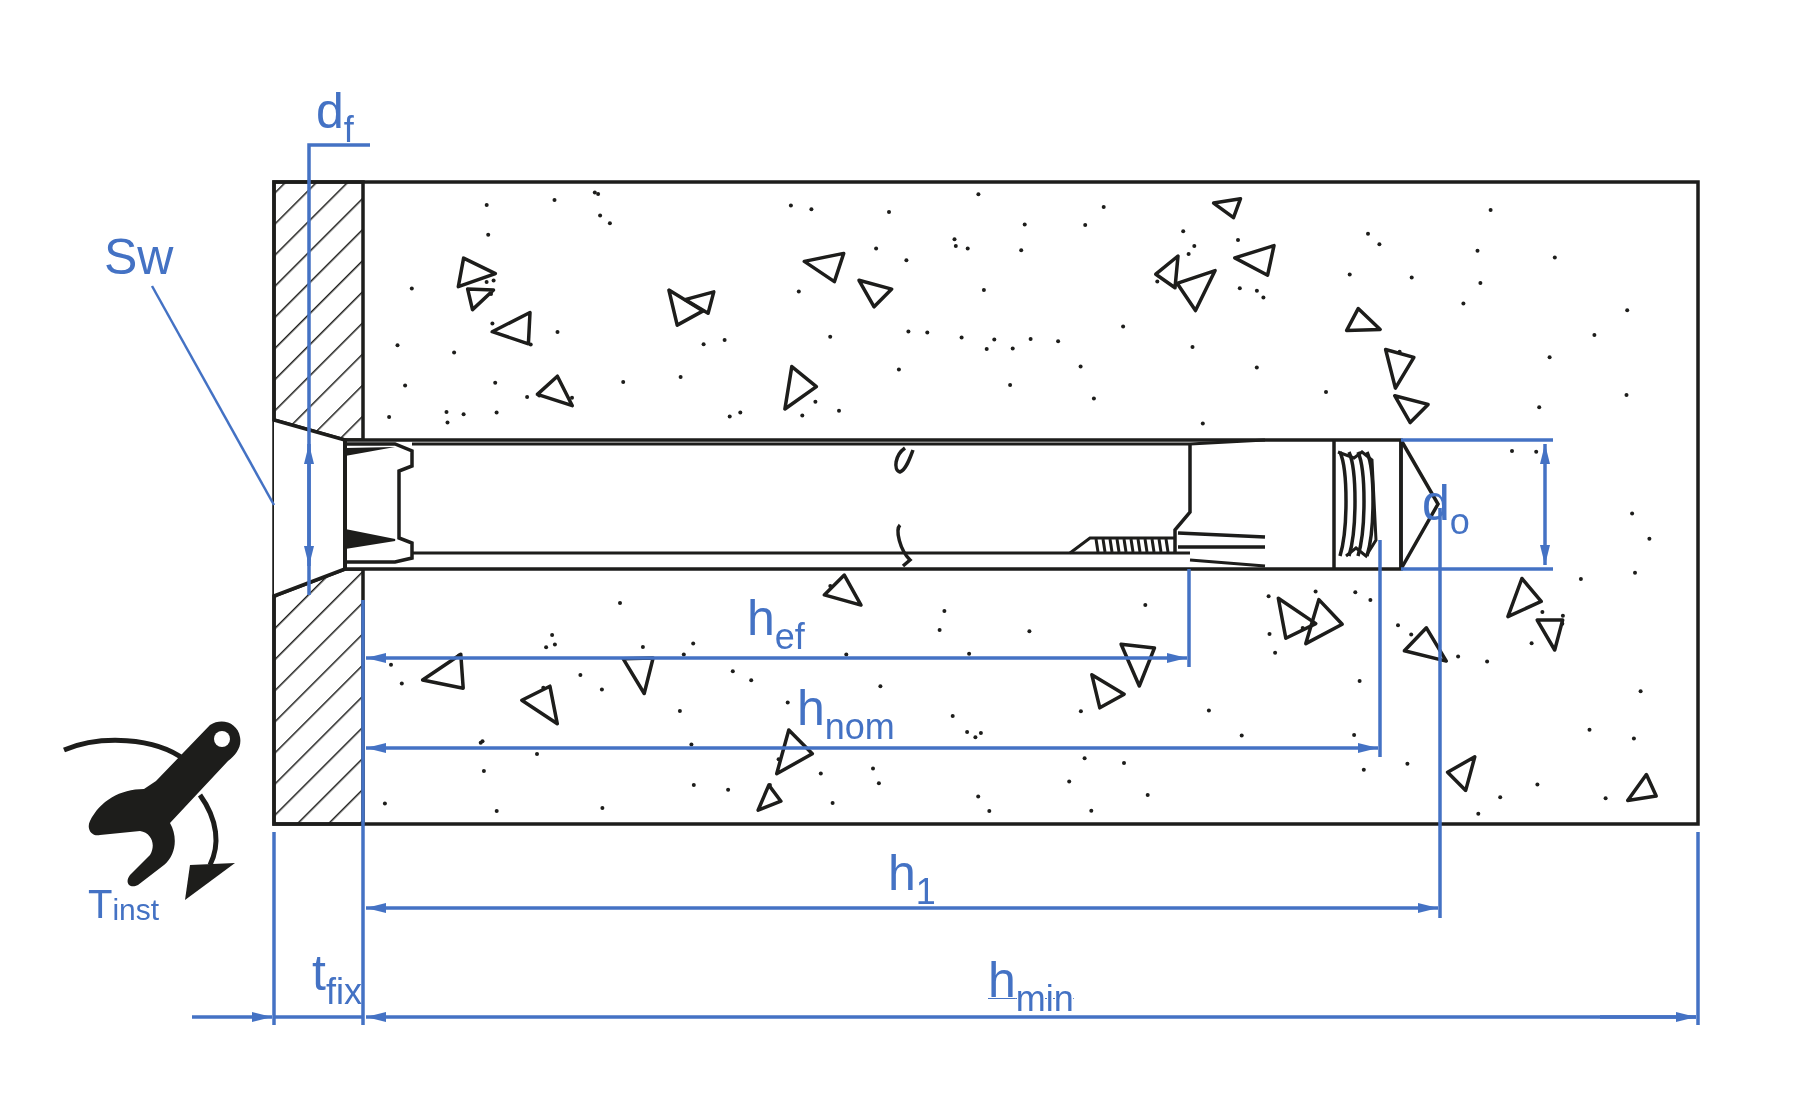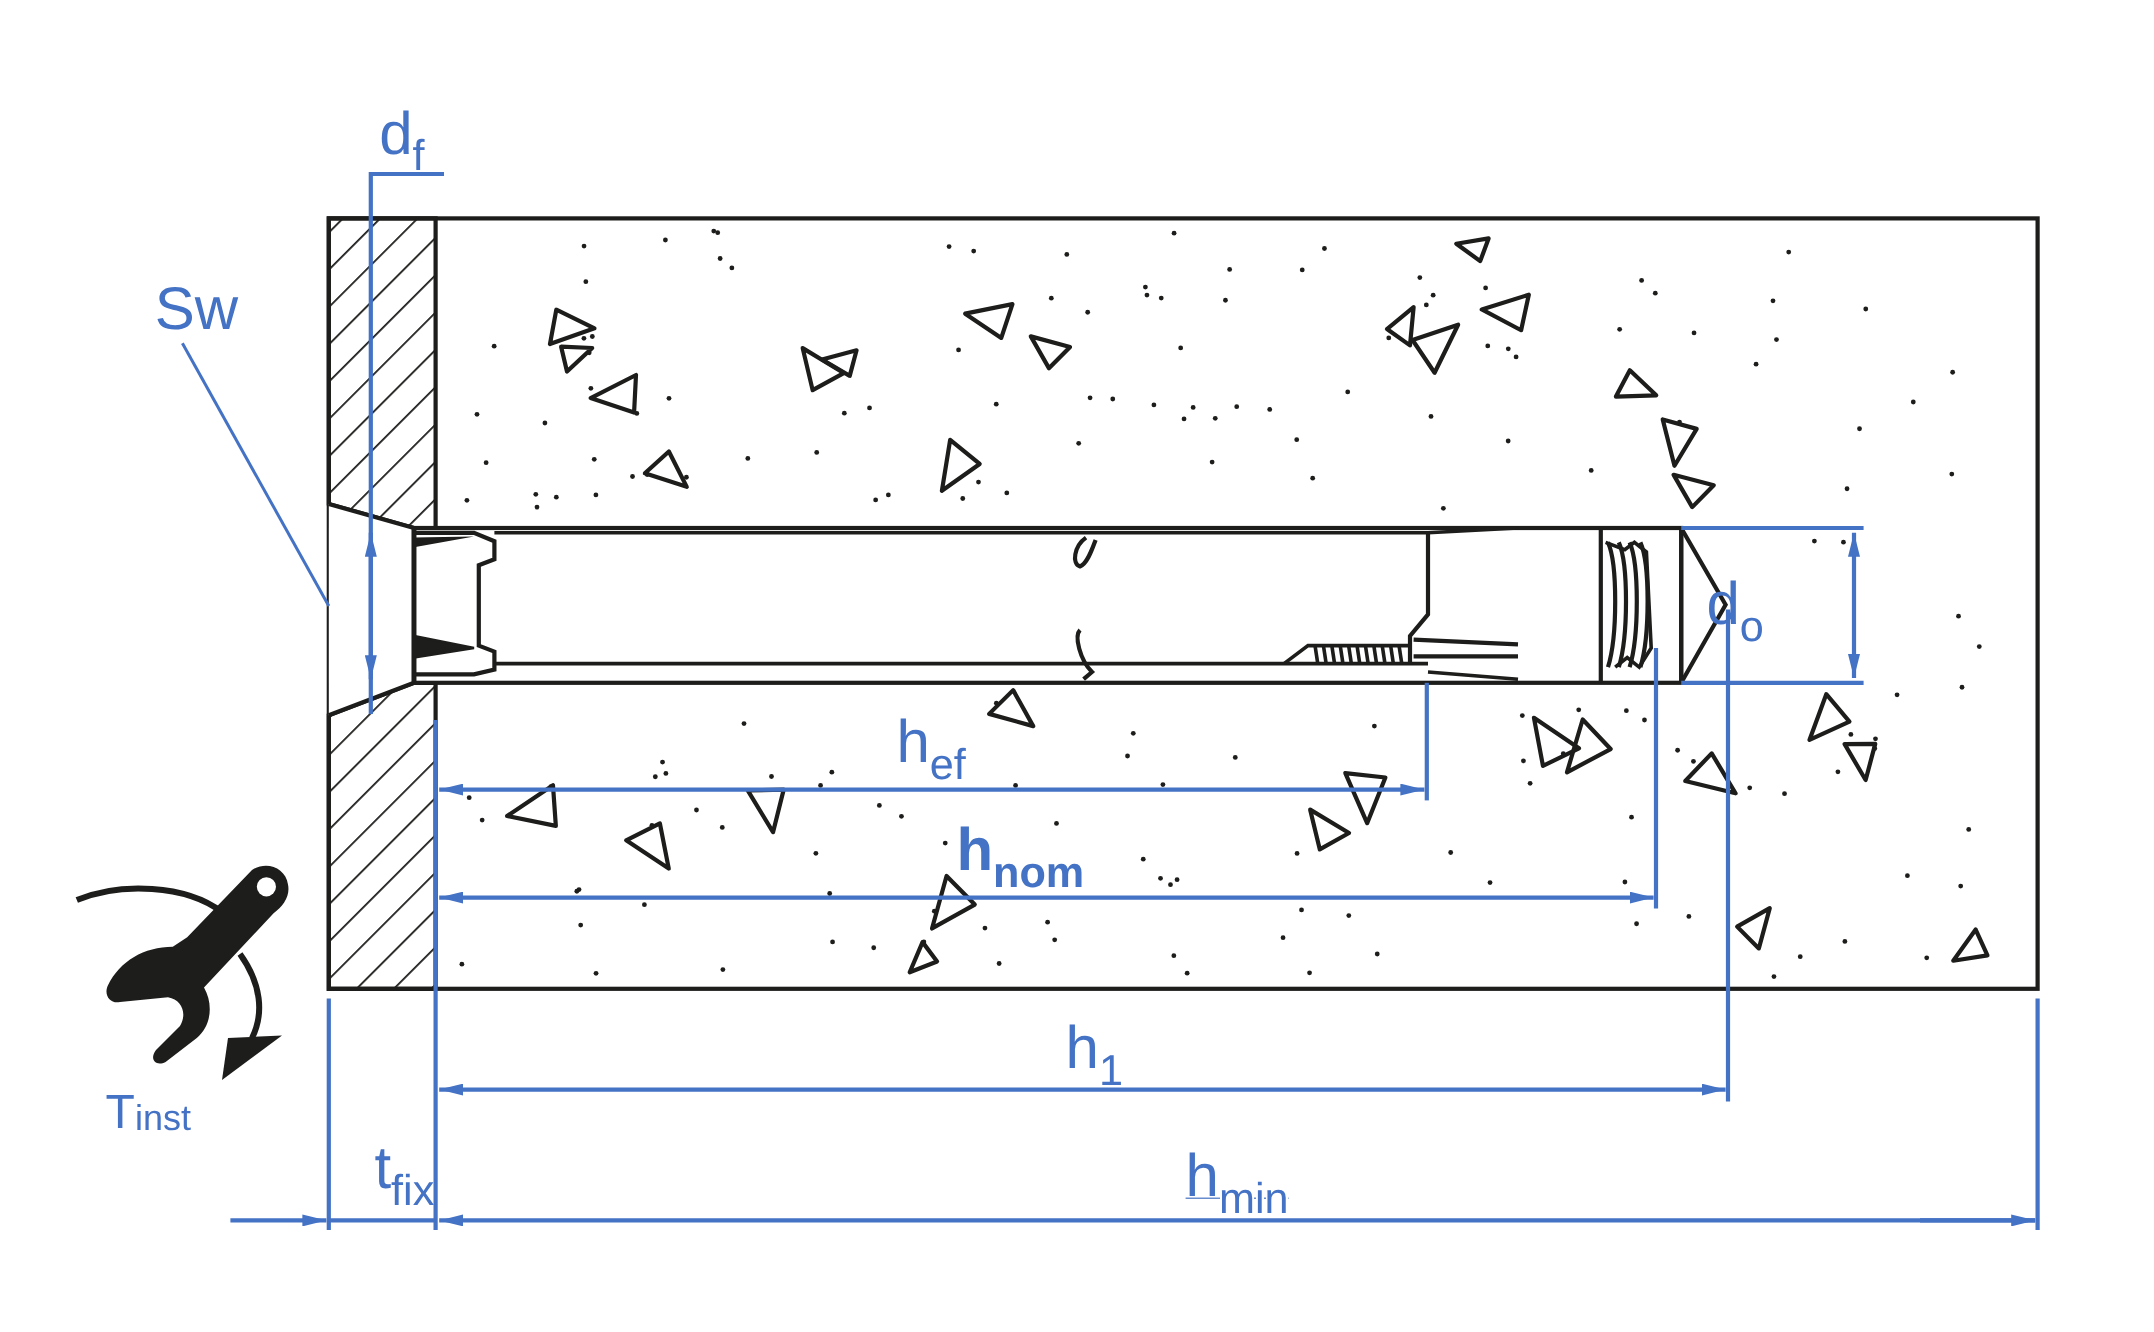--- a/index.html
+++ b/index.html
@@ -327,37 +327,37 @@
       <path d="M130,150 L175,148 L125,185 Z" fill="#1d1d1b"></path>
       <path d="M150,10 C162,2 178,8 180,22 C182,32 176,40 168,46 L110,108 C118,122 116,140 104,150 L78,170 C70,174 64,168 70,160 L90,140 C96,130 92,118 80,116 L40,120 C32,122 26,114 30,106 C40,86 60,74 84,74 L96,66 Z" fill="#1d1d1b"></path>
       <circle cx="162" cy="24" r="8" fill="#ffffff"></circle>
     </g>
   </svg>
 
   
   <div class="lbl" style="left:316px;top:86px;">
     <span class="main">d</span><span class="sub">f</span>
   </div>
-  <div class="lbl" style="left:104px;top:232px;margin-left:25px;">
+  <div class="lbl" style="left:104px;top:232px;">
     <span class="main">Sw</span>
   </div>
   <div class="lbl" style="left:1422px;top:478px;">
     <span class="main">d</span><span class="sub">o</span>
   </div>
   <div class="lbl" style="left:747px;top:593px;">
     <span class="main">h</span><span class="sub">ef</span>
   </div>
-  <div class="lbl" style="left:797px;top:683px;font-weight:bold;">
+  <div class="lbl" style="left:797px;top:683px;">
     <span class="main">h</span><span class="sub">nom</span>
   </div>
   <div class="lbl" style="left:888px;top:848px;">
     <span class="main">h</span><span class="sub">1</span>
   </div>
   <div class="lbl" style="left:988px;top:955px;text-decoration:underline;">
     <span class="main">h</span><span class="sub">min</span>
   </div>
   <div class="lbl" style="left:312px;top:948px;">
     <span class="main">t</span><span class="sub">fix</span>
   </div>
-  <div class="lbl small" style="left:88px;top:884px;margin-top:23px;">
+  <div class="lbl small" style="left:88px;top:884px;">
     <span class="main">T</span><span class="sub">inst</span>
   </div>
 </div>
 
 </body></html>

